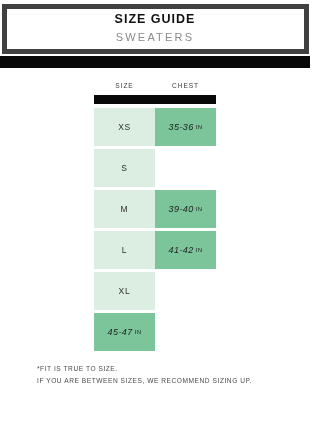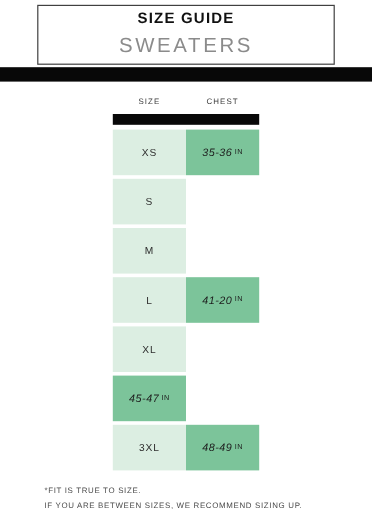--- a/index.html
+++ b/index.html
@@ -20,40 +20,40 @@
     height: 430px;
     box-sizing: border-box;
     background: #ffffff;
     display: flex;
     flex-direction: column;
     align-items: center;
   }
 
   
   .header-box {
-    width: 248px;
+    width: 307px;
     height: 50px;
     margin-top: 4px;
     box-sizing: border-box;
-    border: 1px solid #404040;
+    border: 5px solid #404040;
     background: #ffffff;
     display: flex;
     flex-direction: column;
     align-items: center;
     justify-content: center;
   }
   .title {
     font-size: 12.5px;
     font-weight: bold;
     color: #111111;
     letter-spacing: 1.0px;
     line-height: 1.25;
   }
   .subtitle {
-    font-size: 17px;
+    font-size: 11px;
     font-weight: normal;
     color: #8b8b8b;
     letter-spacing: 2.2px;
     line-height: 1.5;
     margin-top: 1px;
   }
 
   .header-rule {
     width: 310px;
     height: 12px;
@@ -179,48 +179,45 @@
           <span class="chest-unit">IN</span>
         </div>
       </div>
 
       <div class="row">
         <div class="cell cell-size">S</div>
       </div>
 
       <div class="row">
         <div class="cell cell-size">M</div>
+        <div class="cell cell-chest">
+          <span class="chest-val">39-40</span>
+          <span class="chest-unit">IN</span>
+        </div>
       </div>
 
       <div class="row">
         <div class="cell cell-size">L</div>
         <div class="cell cell-chest">
-          <span class="chest-val">41-20</span>
+          <span class="chest-val">41-42</span>
           <span class="chest-unit">IN</span>
         </div>
       </div>
 
       <div class="row">
         <div class="cell cell-size">XL</div>
       </div>
 
       <div class="row">
         <div class="cell cell-chest">
           <span class="chest-val">45-47</span>
           <span class="chest-unit">IN</span>
         </div>
       </div>
 
-      <div class="row">
-        <div class="cell cell-size">3XL</div>
-        <div class="cell cell-chest">
-          <span class="chest-val">48-49</span>
-          <span class="chest-unit">IN</span>
-        </div>
-      </div>
 
     </div>
   </div>
 
   <div class="footer">
     <div class="footer-line">*FIT IS TRUE TO SIZE.</div>
     <div class="footer-line">IF YOU ARE BETWEEN SIZES, WE RECOMMEND SIZING UP.</div>
   </div>
 
 </div>

